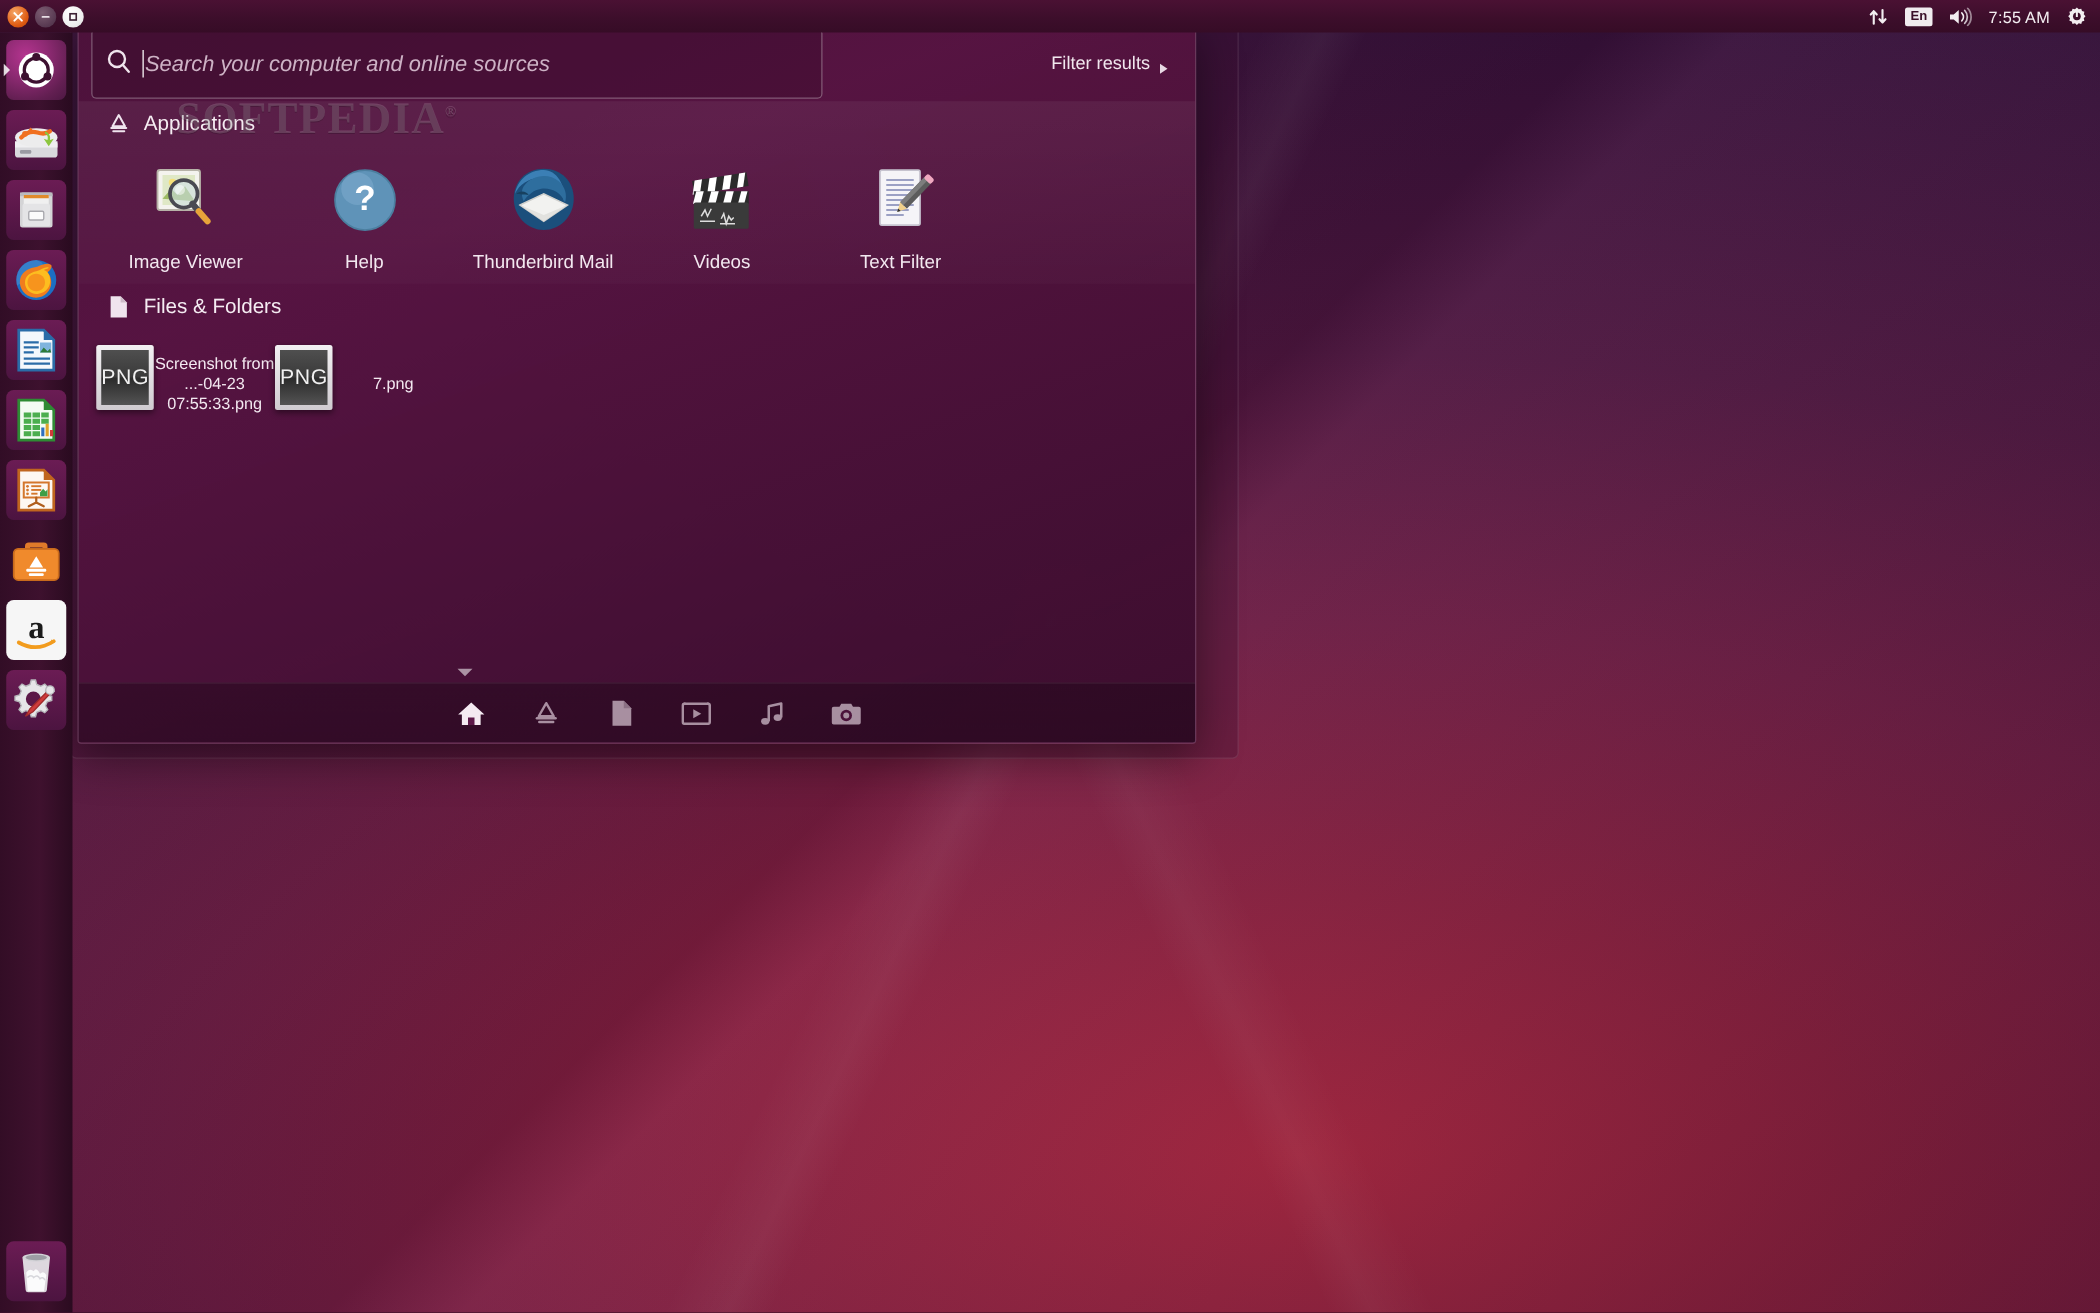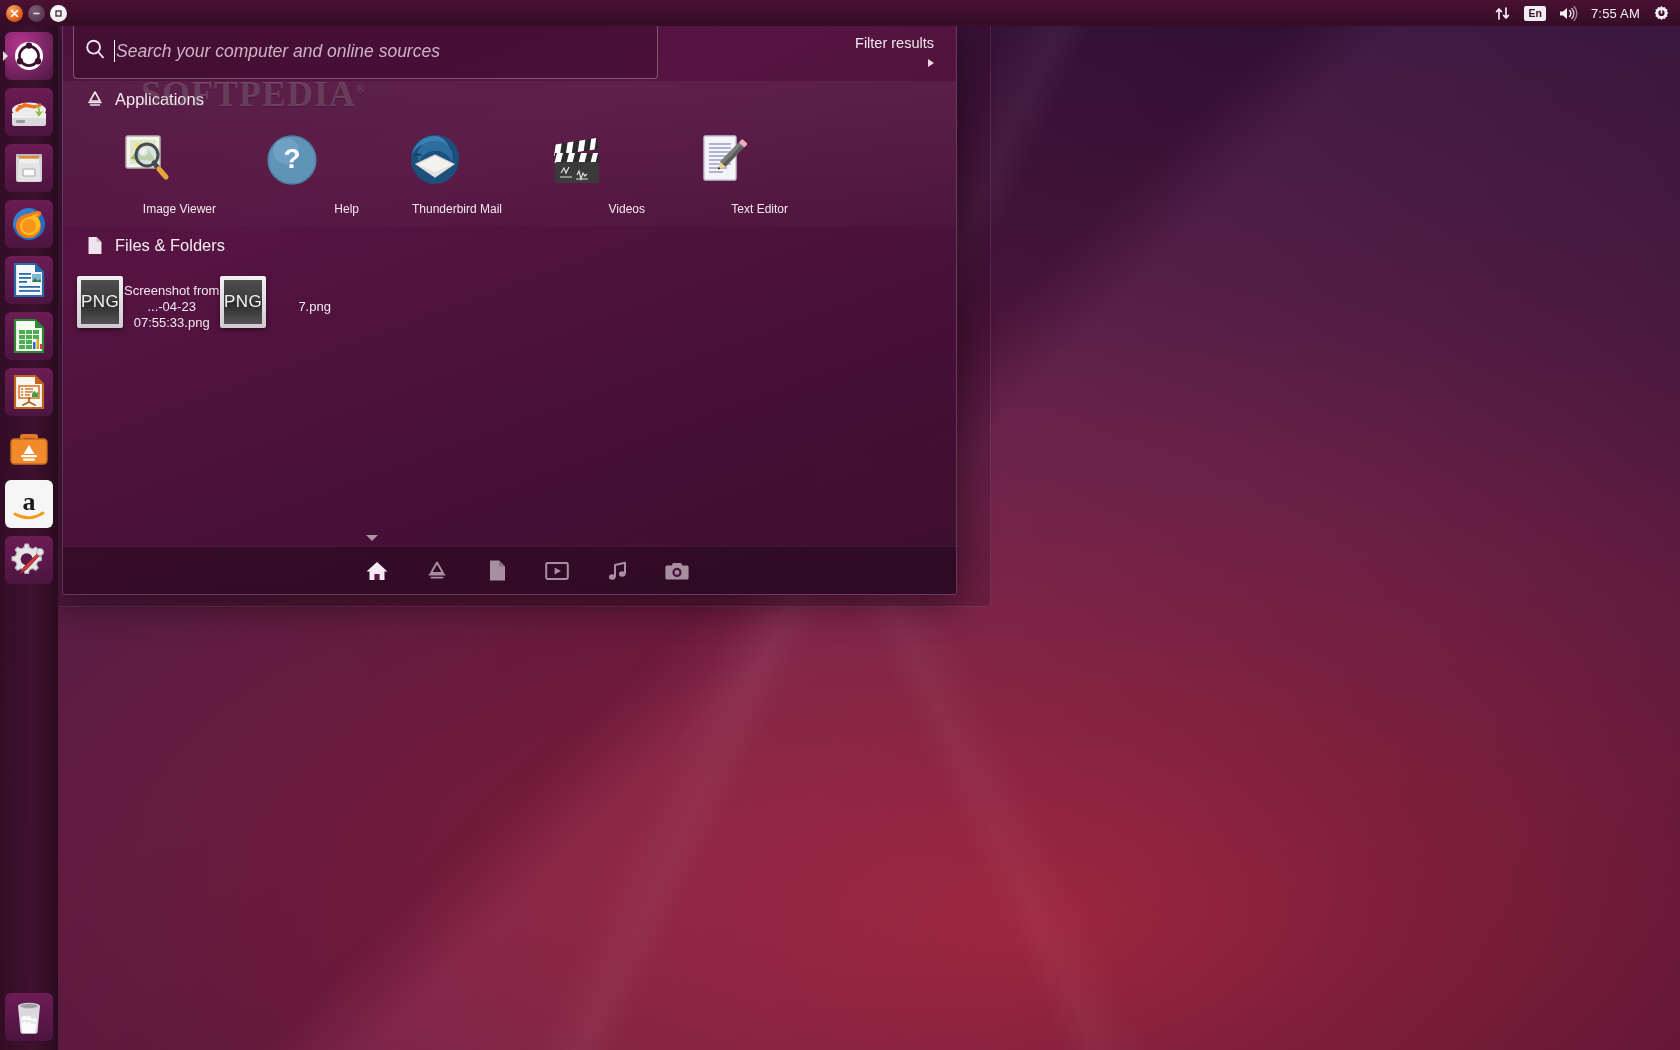--- a/index.html
+++ b/index.html
@@ -86,21 +86,21 @@
   #search-icon{ flex:0 0 auto; margin-right:8px; }
   #search-caret{ width:1px; height:22px; background:#fff; margin-right:1px; }
   #search-input{
     flex:1; border:0; background:transparent; outline:none;
     font-family:"Liberation Sans", sans-serif; font-style:italic;
     font-size:17.5px; color:#e4d2df;
   }
   #search-input::placeholder{ color:#cdb2c5; opacity:1; font-style:italic; }
   #filter-results{
     margin-left:auto; display:flex; align-items:flex-end; gap:8px;
-    color:#f1e7ee; font-size:14.5px; cursor:pointer;flex-direction:column;
+    color:#f1e7ee; font-size:14.5px; cursor:pointer;
   }
   #filter-caret{ width:0;height:0;border-top:4px solid transparent;border-bottom:4px solid transparent;
                  border-left:6px solid #e8d9e4; }
 
   
   #softpedia{
     position:absolute; left:78px; top:52px; z-index:52; pointer-events:none;
     font-family:Liberation Serif, serif; font-weight:bold; font-size:36px;
     letter-spacing:1px; color:rgba(255,255,255,0.16);
     text-shadow:0 1px 0 rgba(0,0,0,0.18);
@@ -118,21 +118,21 @@
     background:linear-gradient(180deg, rgba(255,255,255,0.055) 0%, rgba(255,255,255,0.02) 100%);
     padding-bottom:10px;
   }
   .tile-grid{ display:flex; padding:6px 0 0 14px; }
   .tile-item{
     width:143px; display:flex; flex-direction:column; align-items:center;
     cursor:pointer; padding-top:4px;
   }
   .tile-art{ width:66px; height:66px; display:flex; align-items:center; justify-content:center; }
   .tile-label{
-    margin-top:9px; text-align:right; color:#f3e8f0; font-size:12px;
+    margin-top:9px; text-align:center; color:#f3e8f0; font-size:15px;
     line-height:15px; width:135px;
   }
 
   #files-section{ padding-bottom:10px; }
   .file-grid{ display:flex; padding:10px 0 0 14px; }
   .file-item{ width:143px; display:flex; align-items:center; cursor:pointer; }
   .png-ico{
     width:60px; height:52px; background:linear-gradient(180deg,#f2f0f2,#cfcbd0);
     border-radius:2px; padding:4px;
     box-shadow:0 2px 5px rgba(0,0,0,.45);
@@ -515,21 +515,21 @@
             </g>
             <g transform="rotate(44 33 30)">
               <rect x="30" y="6" width="7.5" height="28" fill="#5c5c5c"></rect>
               <rect x="30" y="6" width="3.6" height="28" fill="#7d7d7d"></rect>
               <rect x="30" y="2" width="7.5" height="5" rx="1.6" fill="#f0a8c0"></rect>
               <path d="M30 34 l3.75 7 l3.75 -7 Z" fill="#f0d08a"></path>
               <path d="M32.3 38.6 l1.45 2.6 l1.45 -2.6 Z" fill="#2c2c2c"></path>
             </g>
           </svg>
         </div>
-        <div class="tile-label">Text Editor</div>
+        <div class="tile-label">Text Filter</div>
       </div>
 
 
     </div>
   </div>
 
   <div id="files-section">
     <div class="group-head">
       <span class="ghicon">
         <svg width="16" height="19" viewBox="0 0 16 19">

